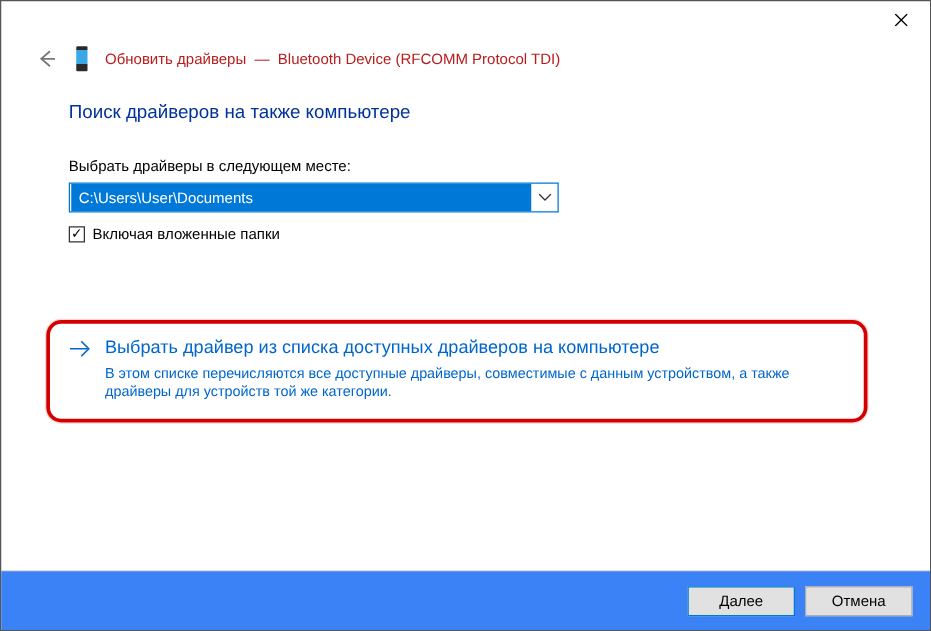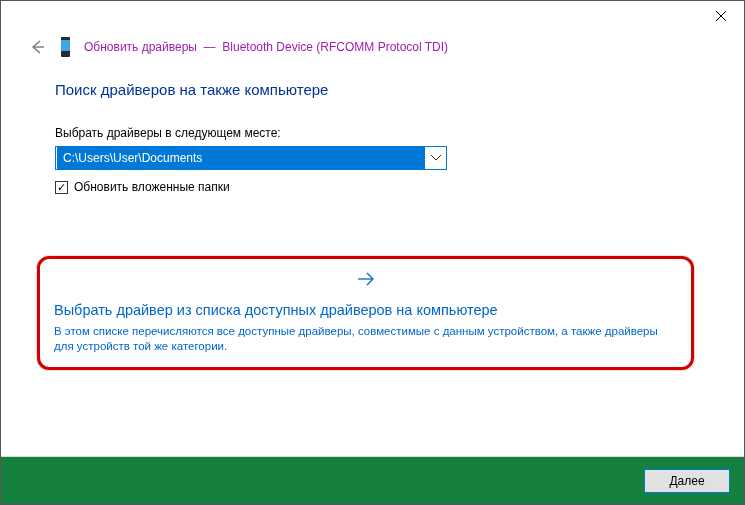--- a/index.html
+++ b/index.html
@@ -35,21 +35,21 @@
   .back-arrow {
     width: 20px; height: 20px;
     display: flex; align-items: center; justify-content: center;
     color: #555;
   }
   .device-icon {
     width: 9px; height: 20px;
     background: linear-gradient(#2a2a2a 0 15%, #3aa8e6 15% 70%, #2a2a2a 70% 100%);
     border-radius: 1px;
   }
-  .header-text { font-size: 12px; color: #a21caf; }
+  .header-text { font-size: 12px; color: #b91c1c; }
 
   .content {
     padding: 14px 54px 0 54px;
   }
   .main-heading {
     color: #003399;
     font-size: 15px;
     font-weight: 400;
     margin-bottom: 28px;
   }
@@ -113,23 +113,22 @@
     padding: 10px 14px 12px 14px;
     border: 3px solid #d40000;
     border-radius: 12px;
     box-shadow: 0 0 0 1px rgba(212,0,0,0.15);
     margin-left: -18px;
     margin-right: -4px;
   }
   .option-inner {
     display: flex;
     gap: 10px;
-    align-items: center;
+    align-items: flex-start;
     cursor: pointer;
-    flex-direction: column;
   }
   .opt-arrow {
     color: #0066cc;
     flex: 0 0 20px;
     margin-top: 1px;
   }
   .opt-title {
     color: #0066cc;
     font-size: 14.5px;
     line-height: 1.3;
@@ -138,21 +137,21 @@
   .opt-desc {
     color: #0066cc;
     font-size: 11.5px;
     line-height: 1.35;
   }
 
   .footer {
     position: absolute;
     left: 0; right: 0; bottom: 0;
     height: 48px;
-    background: #15803d;
+    background: #3b82f6;
     border-top: 1px solid #ddd;
     display: flex;
     justify-content: flex-end;
     align-items: center;
     gap: 8px;
     padding: 0 14px;
   }
   .footer button {
     width: 86px; height: 24px;
     font-size: 12px;
@@ -202,34 +201,35 @@
       <div class="combo-chevron">
         <svg width="10" height="6" viewBox="0 0 10 6">
             <path d="M0 0 L5 5 L10 0" fill="none" stroke="#333" stroke-width="1"></path>
           </svg>
       </div>
     </div>
   </div>
 
   <div class="checkbox-row">
     <span class="check">✓</span>
-    <span>Обновить вложенные папки</span>
+    <span>Включая вложенные папки</span>
   </div>
 
   <div class="option-block">
     <div class="option-inner">
       <div class="opt-arrow">
         <svg width="20" height="18" viewBox="0 0 20 18">
           <line x1="2" y1="9" x2="16" y2="9" stroke="#0066cc" stroke-width="1.3"></line>
           <path d="M11 3 L17 9 L11 15" fill="none" stroke="#0066cc" stroke-width="1.3"></path>
         </svg>
       </div>
       <div>
         <div class="opt-title">Выбрать драйвер из списка доступных драйверов на компьютере</div>
         <div class="opt-desc">В этом списке перечисляются все доступные драйверы, совместимые с данным устройством, а также драйверы для устройств той же категории.</div>
       </div>
     </div>
   </div>
 </div>
 
 <div class="footer">
   <button class="primary">Далее</button>
+  <button>Отмена</button>
 </div>
 
 </body></html>

